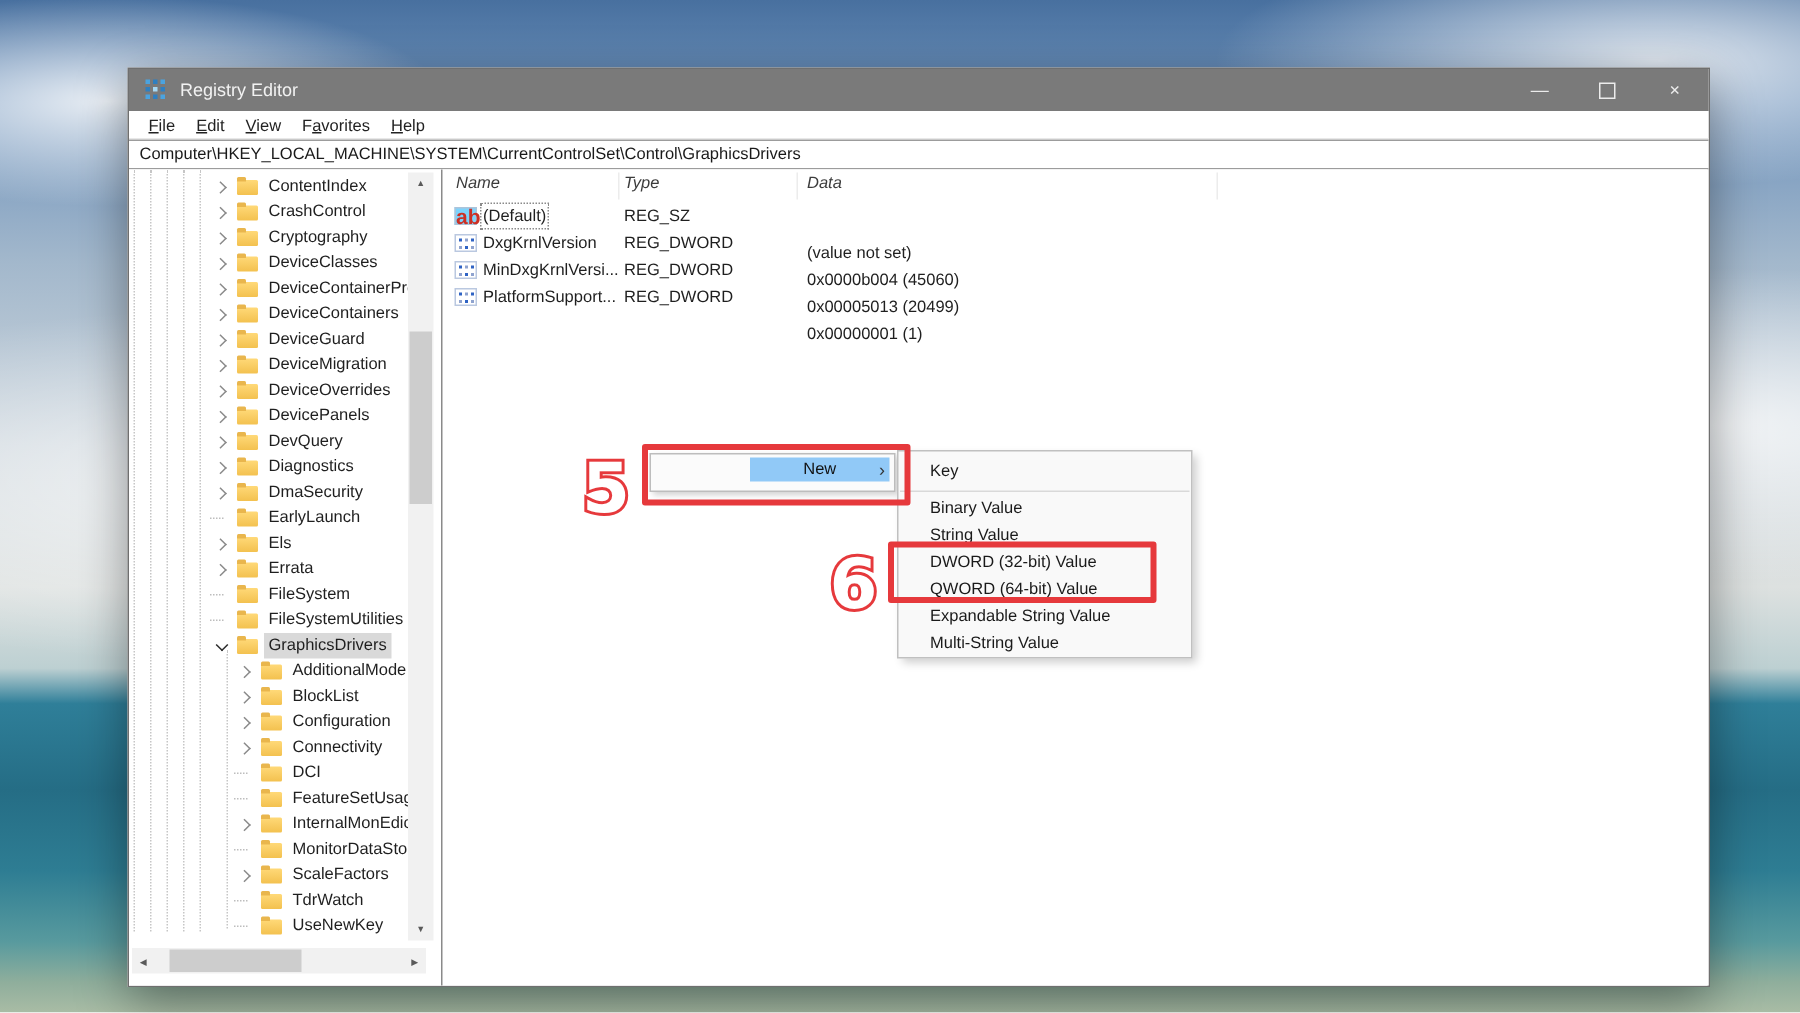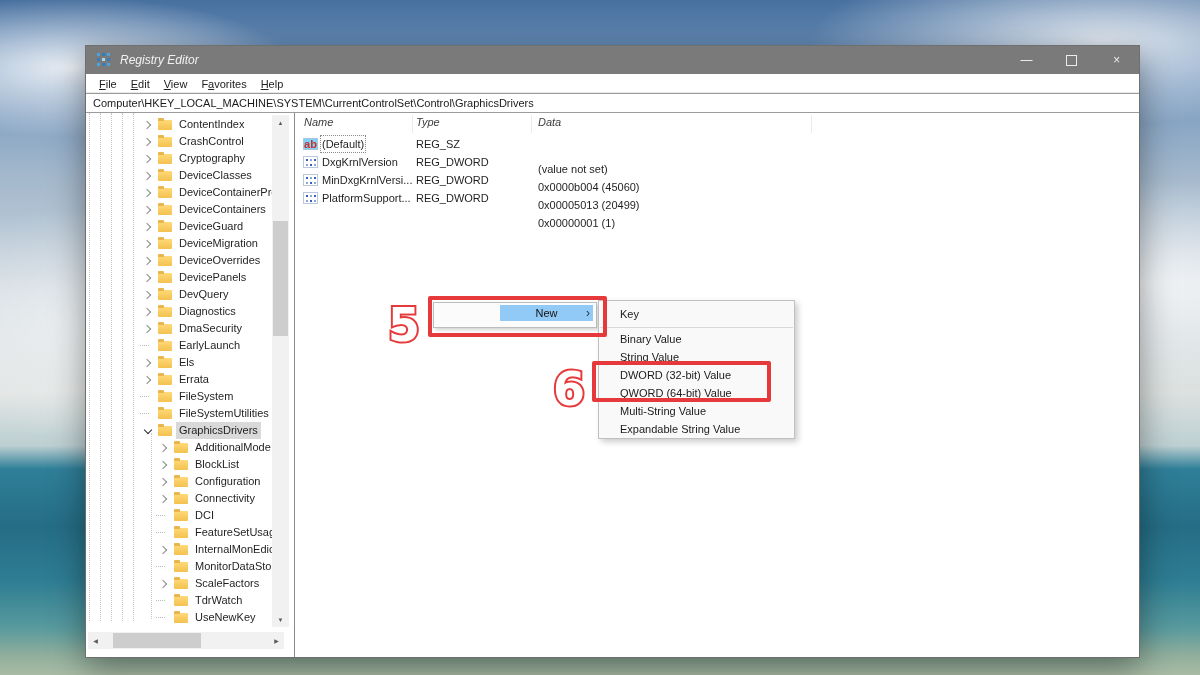--- a/index.html
+++ b/index.html
@@ -13,21 +13,21 @@
       radial-gradient(ellipse 420px 120px at 92% 6%, rgba(255,255,255,.8), rgba(255,255,255,0) 70%),
       radial-gradient(ellipse 520px 150px at 45% 28%, rgba(255,255,255,.75), rgba(255,255,255,0) 70%),
       radial-gradient(ellipse 600px 170px at 15% 48%, rgba(255,255,255,.7), rgba(255,255,255,0) 70%),
       radial-gradient(ellipse 520px 150px at 95% 42%, rgba(255,255,255,.75), rgba(255,255,255,0) 70%),
       linear-gradient(180deg,#48709f 0%,#6e92bb 10%,#a3b8cc 26%,#cdd6dd 44%,#dde1e0 58%,
                       #bdd0d2 66%,#2f7f99 69.5%,#256d85 78%,#2e7d93 86%,#589a9e 93%,#8fae9c 97%,#a9bca5 100%);}
 
   
   .window{position:absolute;left:85px;top:45px;width:1055px;height:613px;background:#fff;
           border:1px solid #6f6f6f;box-sizing:border-box;box-shadow:0 10px 32px rgba(0,0,0,.4);}
-  .titlebar{position:absolute;left:0;top:0;right:0;height:28px;background:#7a7a7a;font-style:italic;}
+  .titlebar{position:absolute;left:0;top:0;right:0;height:28px;background:#7a7a7a;}
   .reg-icon{position:absolute;left:10px;top:6px;width:16px;height:16px;}
   .reg-icon::before{content:"";position:absolute;left:1px;top:1px;width:3px;height:3px;background:#4aa3e0;
     box-shadow:5px 0 #2f7fc0,10px 0 #4aa3e0,0 5px #2f7fc0,5px 5px #a5d8f4,10px 5px #2f7fc0,
                0 10px #4aa3e0,5px 10px #2f7fc0,10px 10px #4aa3e0;}
   .title{position:absolute;left:34px;top:0;line-height:28px;font-size:12px;color:#f2f2f2;}
   .winbtns{position:absolute;right:0;top:0;height:28px;display:flex;}
   .winbtn{width:45px;height:28px;display:flex;align-items:center;justify-content:center;
           color:#ececec;font-size:12px;cursor:default;}
   .maxbox{width:9px;height:9px;border:1px solid #ececec;display:inline-block;}
 
@@ -78,21 +78,21 @@
   
   .list-pane{position:absolute;left:208px;top:0;right:1px;height:100%;background:#fff;border-left:1px solid #8a8a8a;}
   .list-header{position:absolute;left:0;top:0;right:0;height:22px;font-size:11px;color:#3c3c3c;font-style:italic;}
   .col{position:absolute;top:3px;}
   .col.name{left:9px}.col.type{left:121px}.col.data{left:243px}
   .hdr-div{position:absolute;top:2px;height:18px;border-left:1px solid #ececec;}
   .hd1{left:117px}.hd2{left:236px}.hd3{left:516px}
   #listrows{position:absolute;left:0;top:22px;right:0;}
   .lrow{height:18px;line-height:18px;position:relative;font-size:11px;color:#1f1f1f;white-space:nowrap;}
   .vicon{position:absolute;left:8px;top:3px;width:15px;height:12px;box-sizing:border-box;}
-  .ic-str{border:1px solid #adc4da;color:#cc3025;font-size:11px;font-weight:bold;line-height:10px;text-align:center;background:#7dd3fc;}
+  .ic-str{border:1px solid #adc4da;color:#cc3025;font-size:14px;font-weight:bold;line-height:10px;text-align:center;background:#7dd3fc;}
   .ic-dword{border:1px solid #bac8e0;background:#fff;}
   .ic-dword::before{content:"";position:absolute;left:2px;top:2px;width:2px;height:2px;background:#2f63c4;
     box-shadow:4px 0 #8fa3cf,8px 0 #2f63c4,0 5px #8fa3cf,4px 5px #2f63c4,8px 5px #8fa3cf;}
   .vname{position:absolute;left:25px;top:0;padding:0 2px;}
   .vname.focused{outline:1px dotted #8a8a8a;outline-offset:-1px;}
   .vtype{position:absolute;left:121px;top:0;}
   .vdata{position:absolute;left:243px;top:0;margin-top:25px;}
 
   
   .ctx1{position:absolute;left:433px;top:302px;width:164px;height:26px;background:#fbfbfb;
@@ -425,22 +425,22 @@
     <span class="subarrow">›</span>
   </div>
 
   <div class="ctx2" id="submenu">
       <div class="smi first">Key</div>
       <div class="sep"></div>
       <div class="smi">Binary Value</div>
       <div class="smi">String Value</div>
       <div class="smi">DWORD (32-bit) Value</div>
       <div class="smi">QWORD (64-bit) Value</div>
+      <div class="smi">Expandable String Value</div>
       <div class="smi">Multi-String Value</div>
-      <div class="smi">Expandable String Value</div>
     </div>
 
   <div class="rect r5"></div>
   <div class="rect r6"></div>
   <div class="num n5">5</div>
   <div class="num n6">6</div>
 
 </div>
 
 </body></html>

